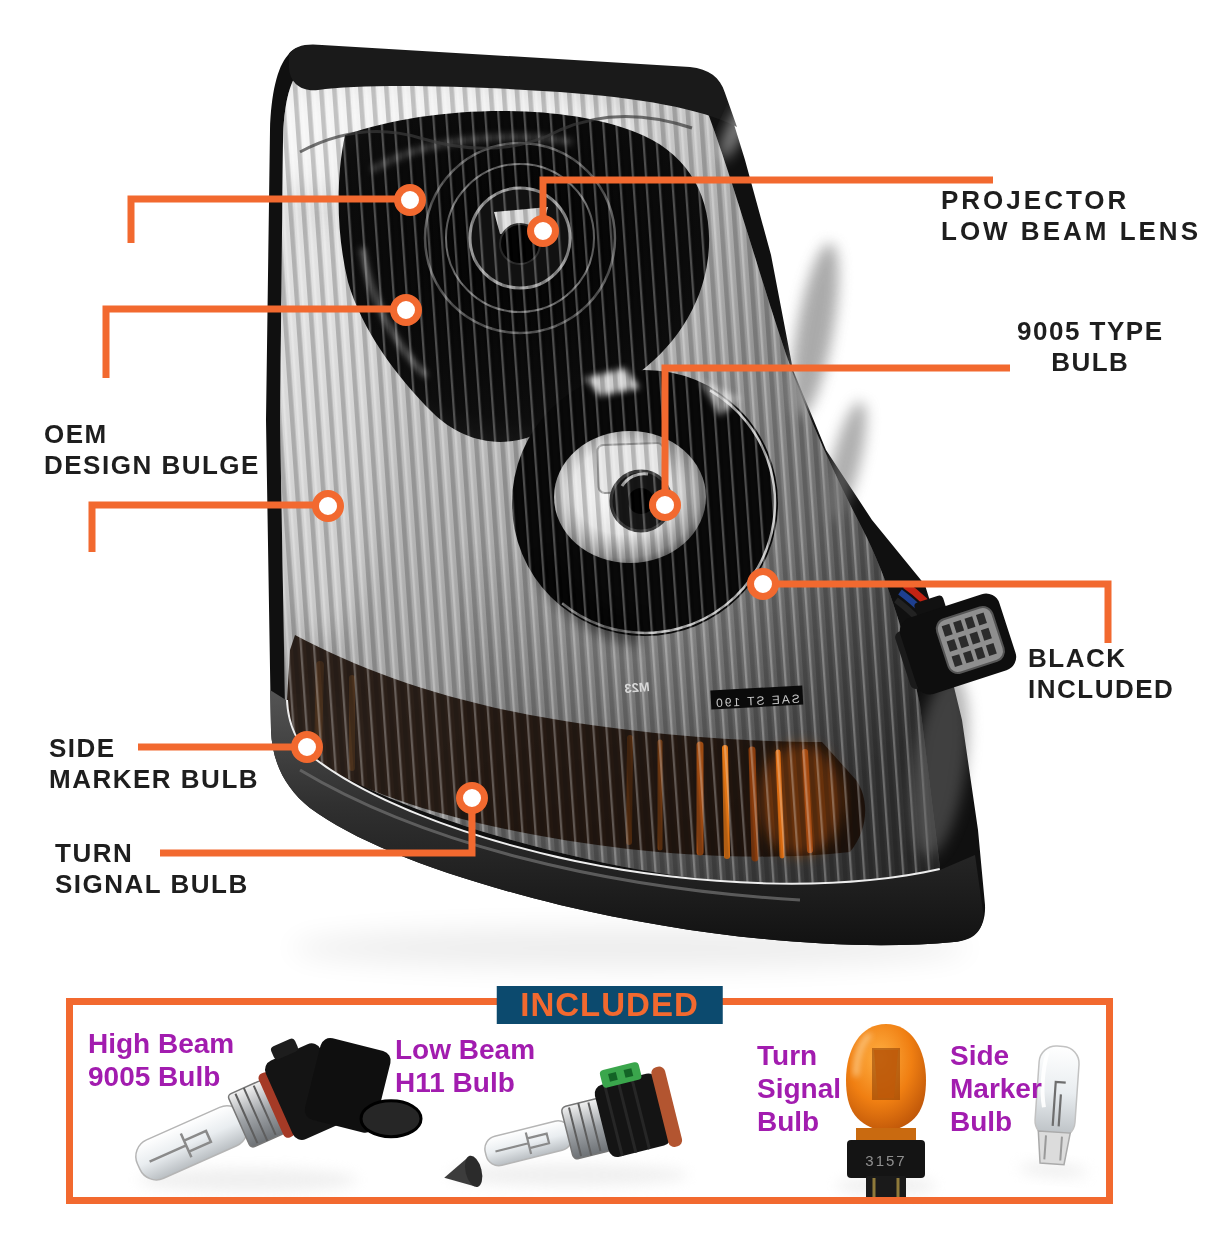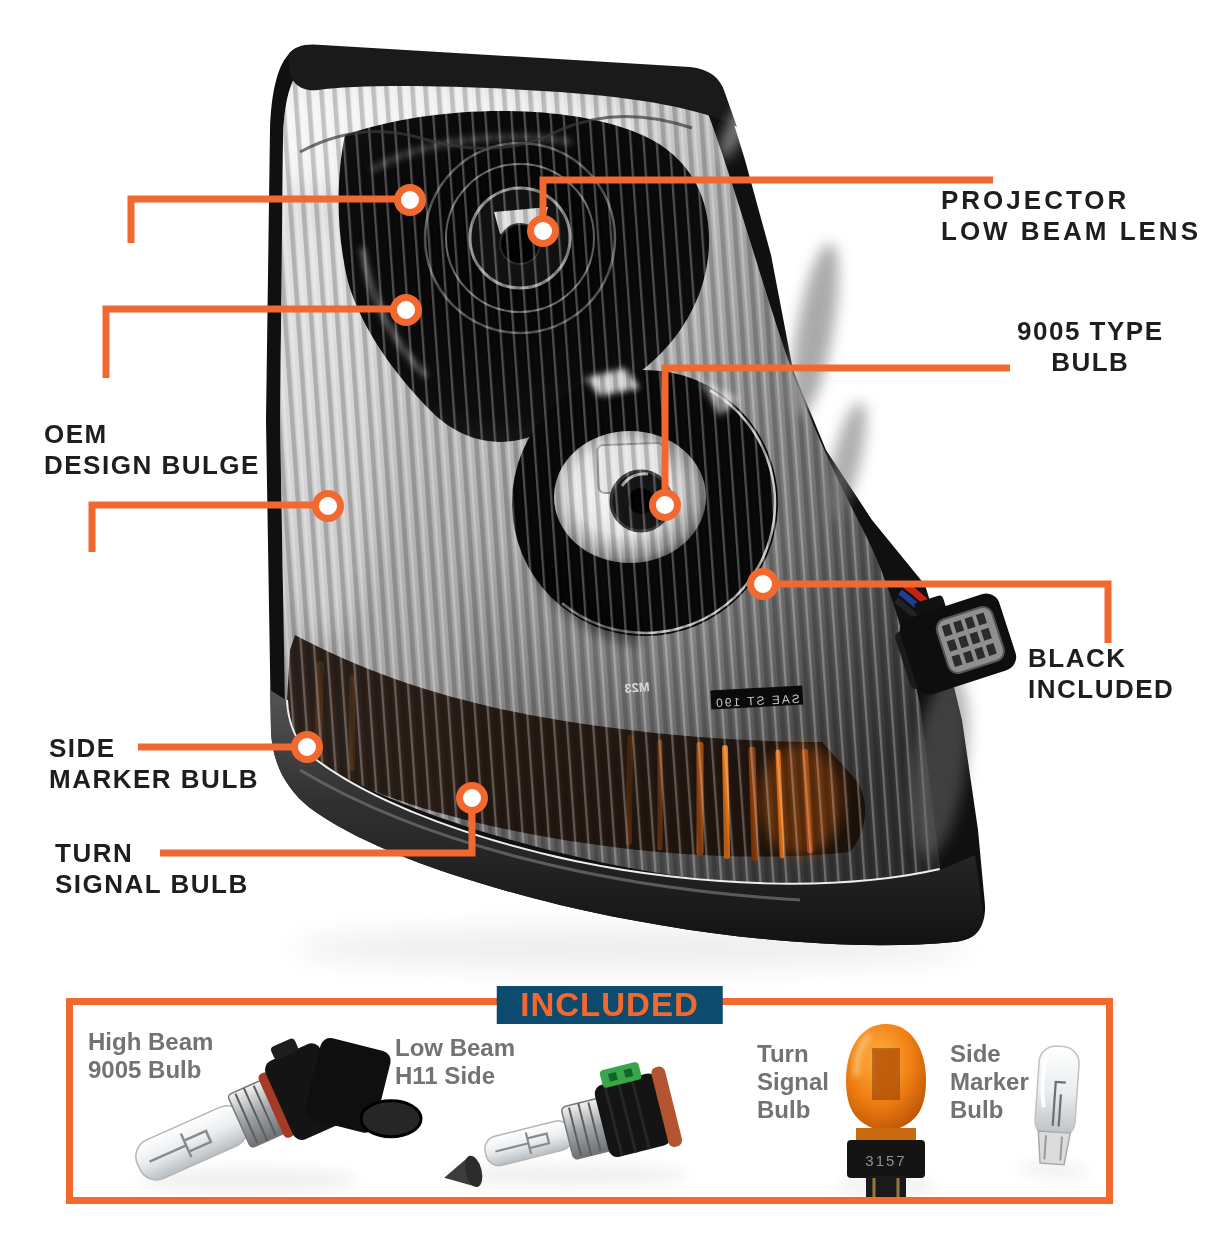--- a/index.html
+++ b/index.html
@@ -7,22 +7,22 @@
     position:relative;width:1214px;height:1241px;background:#fff;overflow:hidden;
     font-family:"Liberation Sans", sans-serif;
   }
   .art{position:absolute;left:0;top:0;width:1214px;height:1241px;}
   .co{
     position:absolute;font-weight:700;font-size:26px;line-height:1.2;
     letter-spacing:1.5px;color:#1E1E1E;white-space:pre-line;
   }
   .co--wide{letter-spacing:3px;}
   .ilabel{
-    position:absolute;font-weight:700;font-size:24px;line-height:1.17;
-    color:#737373;white-space:pre-line;letter-spacing:0;
+    position:absolute;font-weight:700;font-size:28px;line-height:1.17;
+    color:#a21caf;white-space:pre-line;letter-spacing:0;
   }
   .box{
     position:absolute;left:66px;top:998px;width:1033px;height:192px;
     border:7px solid #F2692F;background:transparent;
   }
   .box-title{
     position:absolute;left:50%;top:0;transform:translate(-50%,-50%);
     margin-left:20px;background:#0c4a6e;padding:0 24px;
     font-weight:700;font-size:33px;letter-spacing:1px;color:#F2692F;white-space:nowrap;
   }
@@ -313,21 +313,21 @@
 BULB</div>
   <div class="co" style="left:1028px;top:643px;">BLACK
 INCLUDED</div>
 
   <div class="box">
     <div class="box-title">INCLUDED</div>
   </div>
   <div class="ilabel" style="left:88px;top:1028px;">High Beam
 9005 Bulb</div>
   <div class="ilabel" style="left:395px;top:1034px;">Low Beam
-H11 Side</div>
+H11 Bulb</div>
   <div class="ilabel" style="left:757px;top:1040px;">Turn
 Signal
 Bulb</div>
   <div class="ilabel" style="left:950px;top:1040px;">Side
 Marker
 Bulb</div>
 
 </div>
 
 </body></html>

